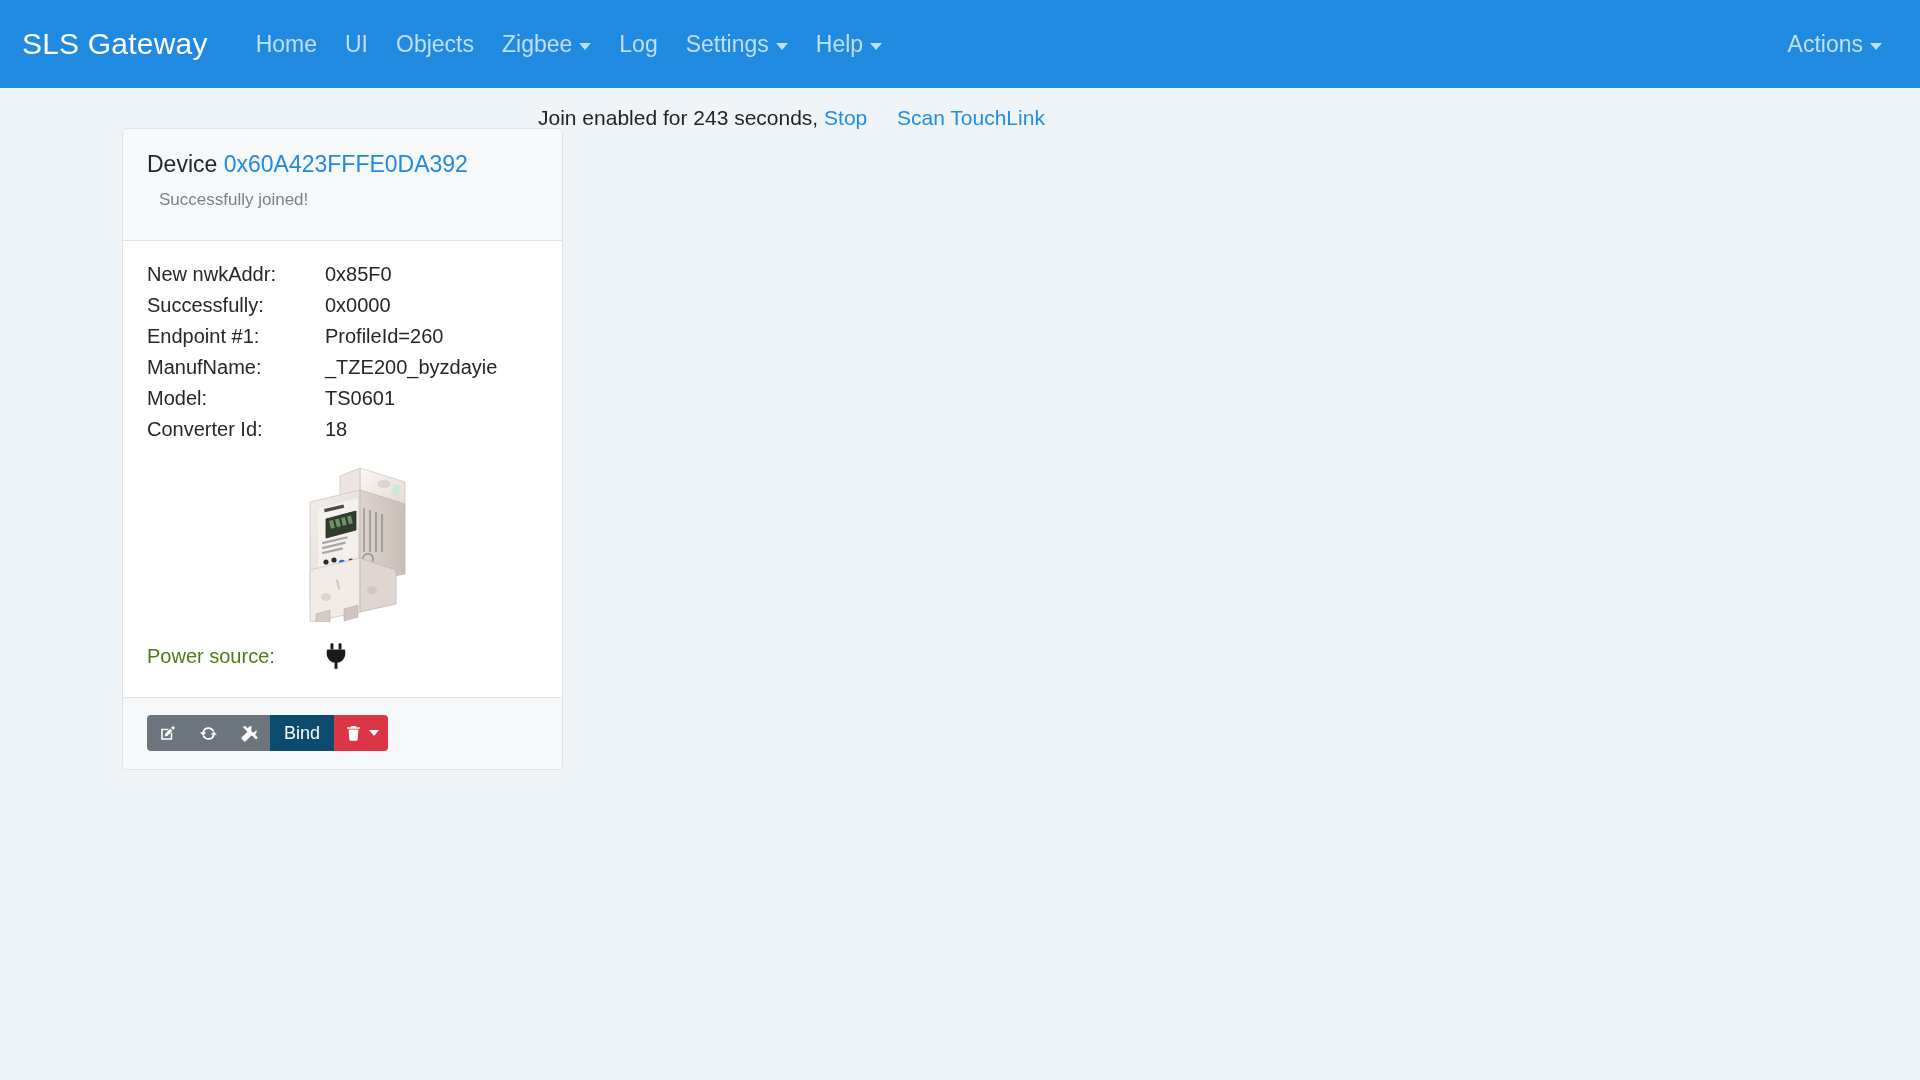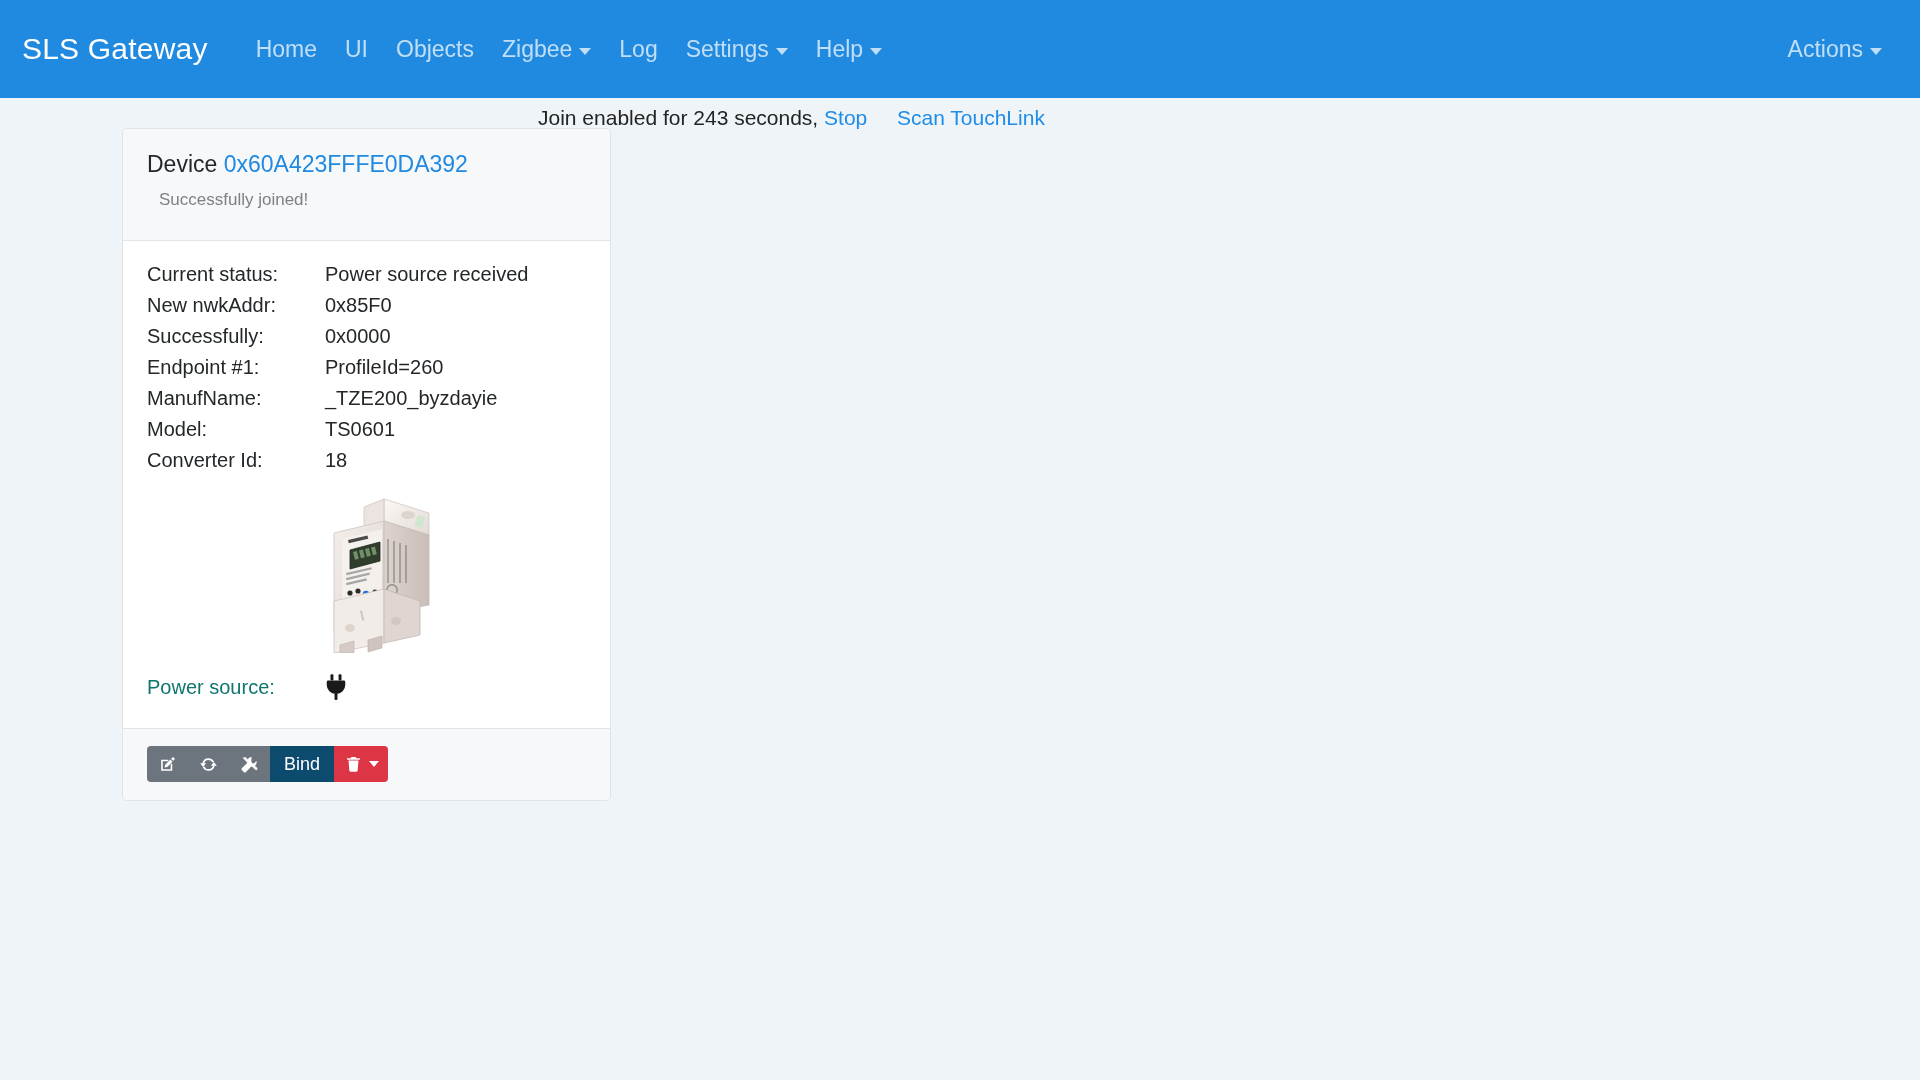--- a/index.html
+++ b/index.html
@@ -8,21 +8,21 @@
     margin: 0; padding: 0;
     width: 1920px; height: 1080px;
     background: #eef4f7;
     font-family: "Liberation Sans", sans-serif;
     -webkit-font-smoothing: antialiased;
   }
   body { overflow: hidden; position: relative; }
 
   
   .navbar {
-    height: 98px;
+    height: 88px;
     background: #2089e0;
     display: flex;
     align-items: center;
     padding: 0 24px 0 22px;
     width: 100%;
     text-align: right;
   }
   .brand {
     color: #ffffff;
     font-size: 30px;
@@ -80,21 +80,21 @@
     left: 897px;
     font-size: 21px;
     white-space: nowrap;
   }
 
   
   .card {
     position: absolute;
     left: 122px;
     top: 128px;
-    width: 489px;
+    width: 441px;
     background: #ffffff;
     border: 1px solid #dfe3e6;
     border-radius: 5px;
     overflow: hidden;
   }
   .card-header {
     background: #f7f8f9;
     border-bottom: 1px solid #e2e5e8;
     padding: 22px 24px 18px 24px;
   }
@@ -136,21 +136,21 @@
     align-items: center;
     justify-content: center;
     margin: 4px 0 6px 0;
   }
   .device-image-wrap svg { display: block; }
 
   .power-row {
     display: flex;
     align-items: center;
     font-size: 20px;
-    color: #0f766e;
+    color: #4d7c0f;
     padding: 6px 0 18px 0;
   }
   .power-row .plabel { width: 178px; }
   .plug-icon { width: 22px; height: 26px; display: block; }
 
   .card-footer {
     background: #f7f8f9;
     border-top: 1px solid #e2e5e8;
     padding: 17px 24px 18px 24px;
   }
@@ -239,24 +239,20 @@
     <div class="card-title">
       <span>Device</span>
       <a class="addr">0x60A423FFFE0DA392</a>
     </div>
     <div class="card-subtitle">Successfully joined!</div>
   </div>
 
   <div class="card-body">
     <table class="props">
       <tbody>
-          <tr>
-        <td class="pl">Current status:</td>
-        <td class="pv">Power source received</td>
-      </tr>
       <tr>
         <td class="pl">New nwkAddr:</td>
         <td class="pv">0x85F0</td>
       </tr>
       <tr>
         <td class="pl">Successfully:</td>
         <td class="pv">0x0000</td>
       </tr>
       <tr>
         <td class="pl">Endpoint #1:</td>

